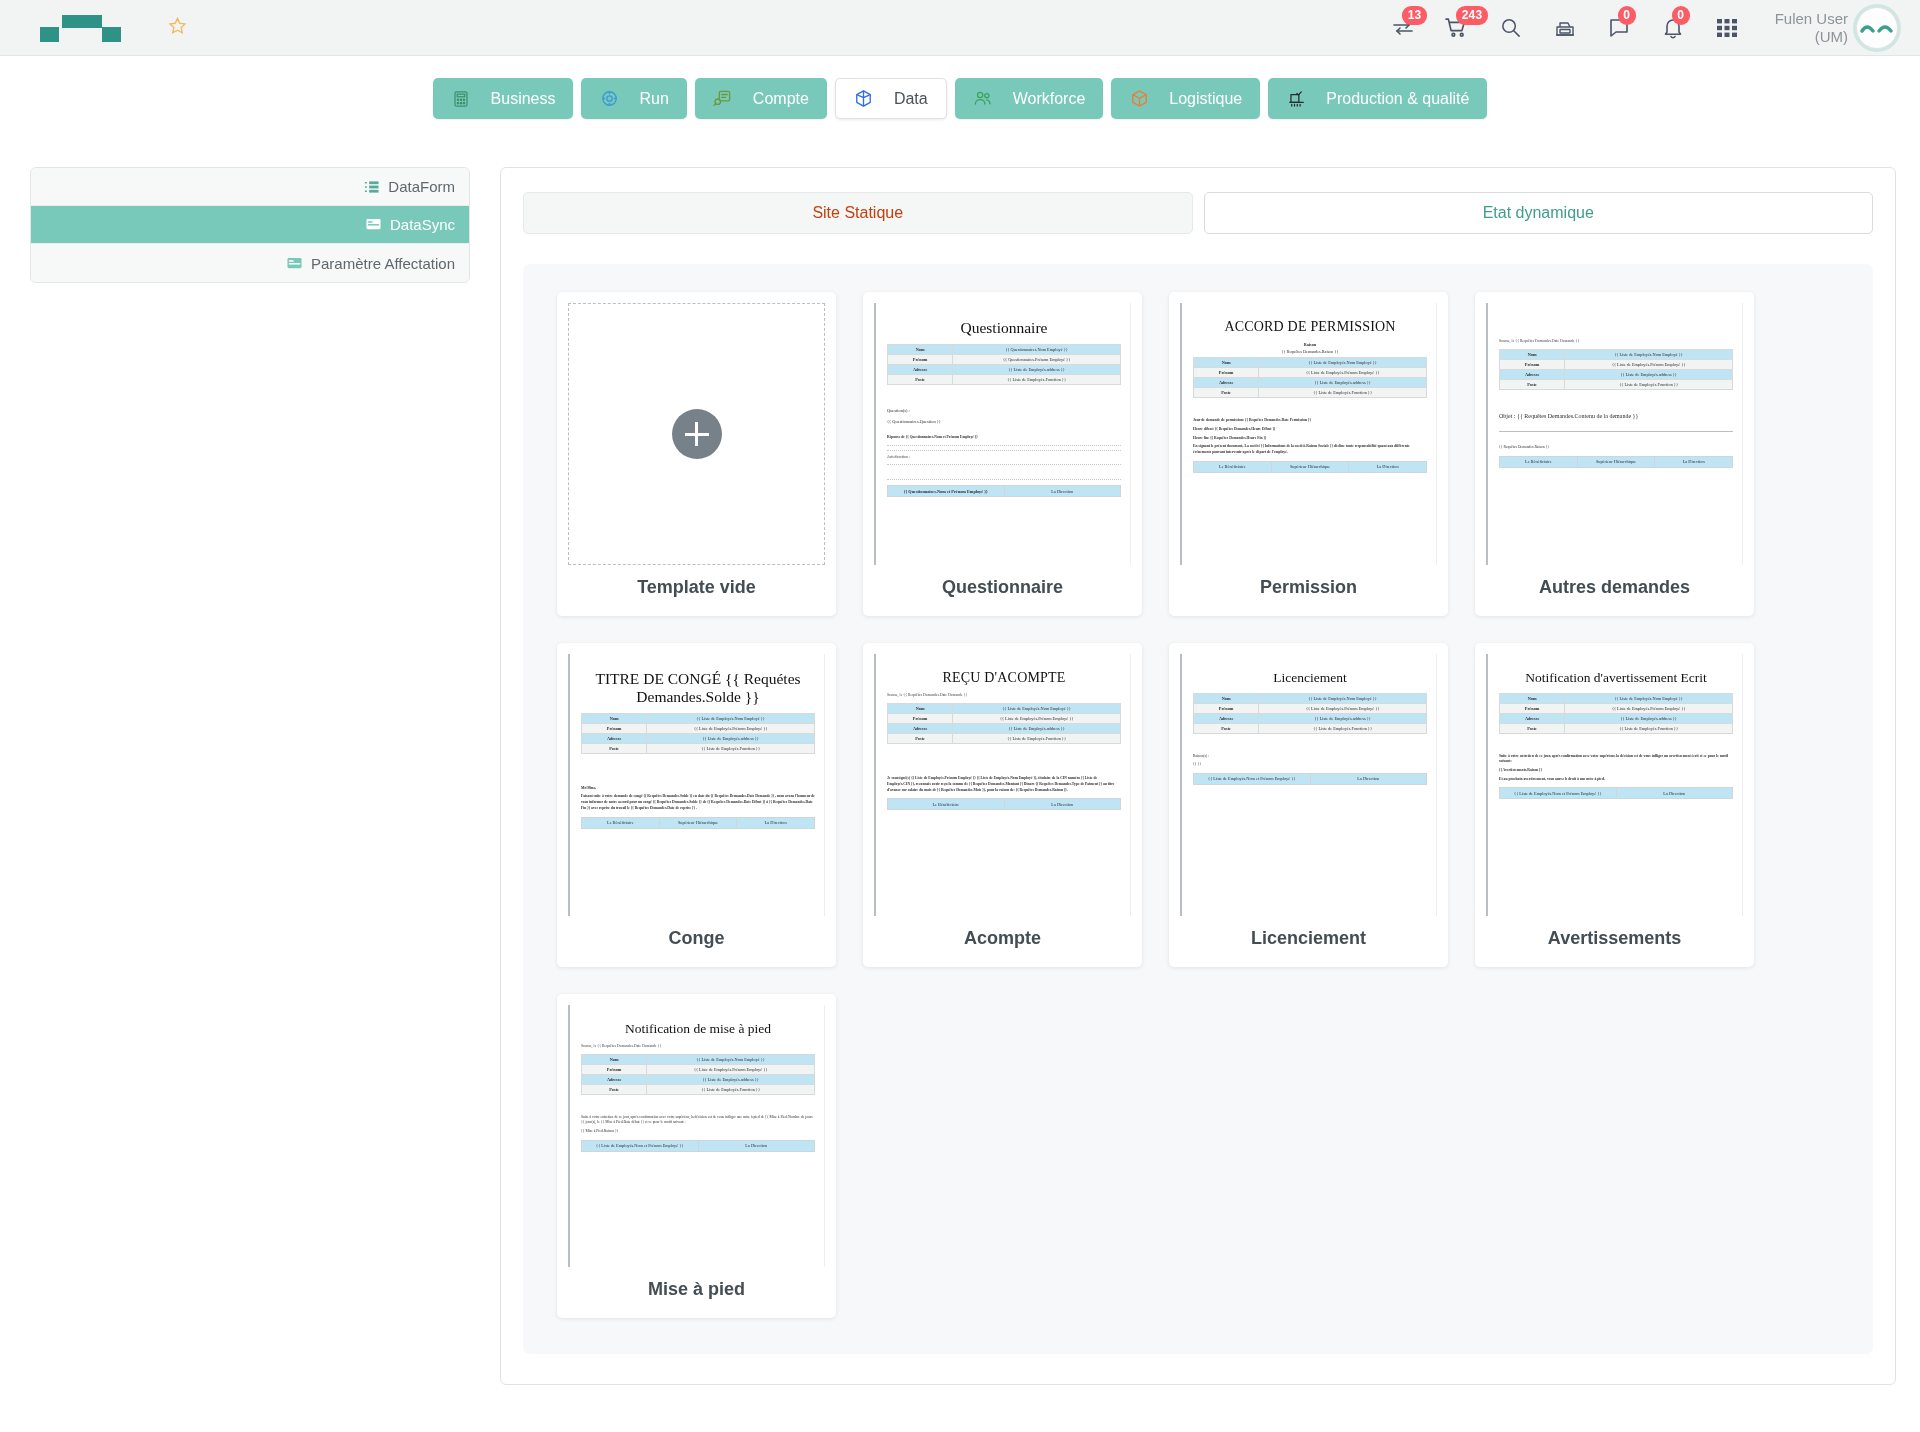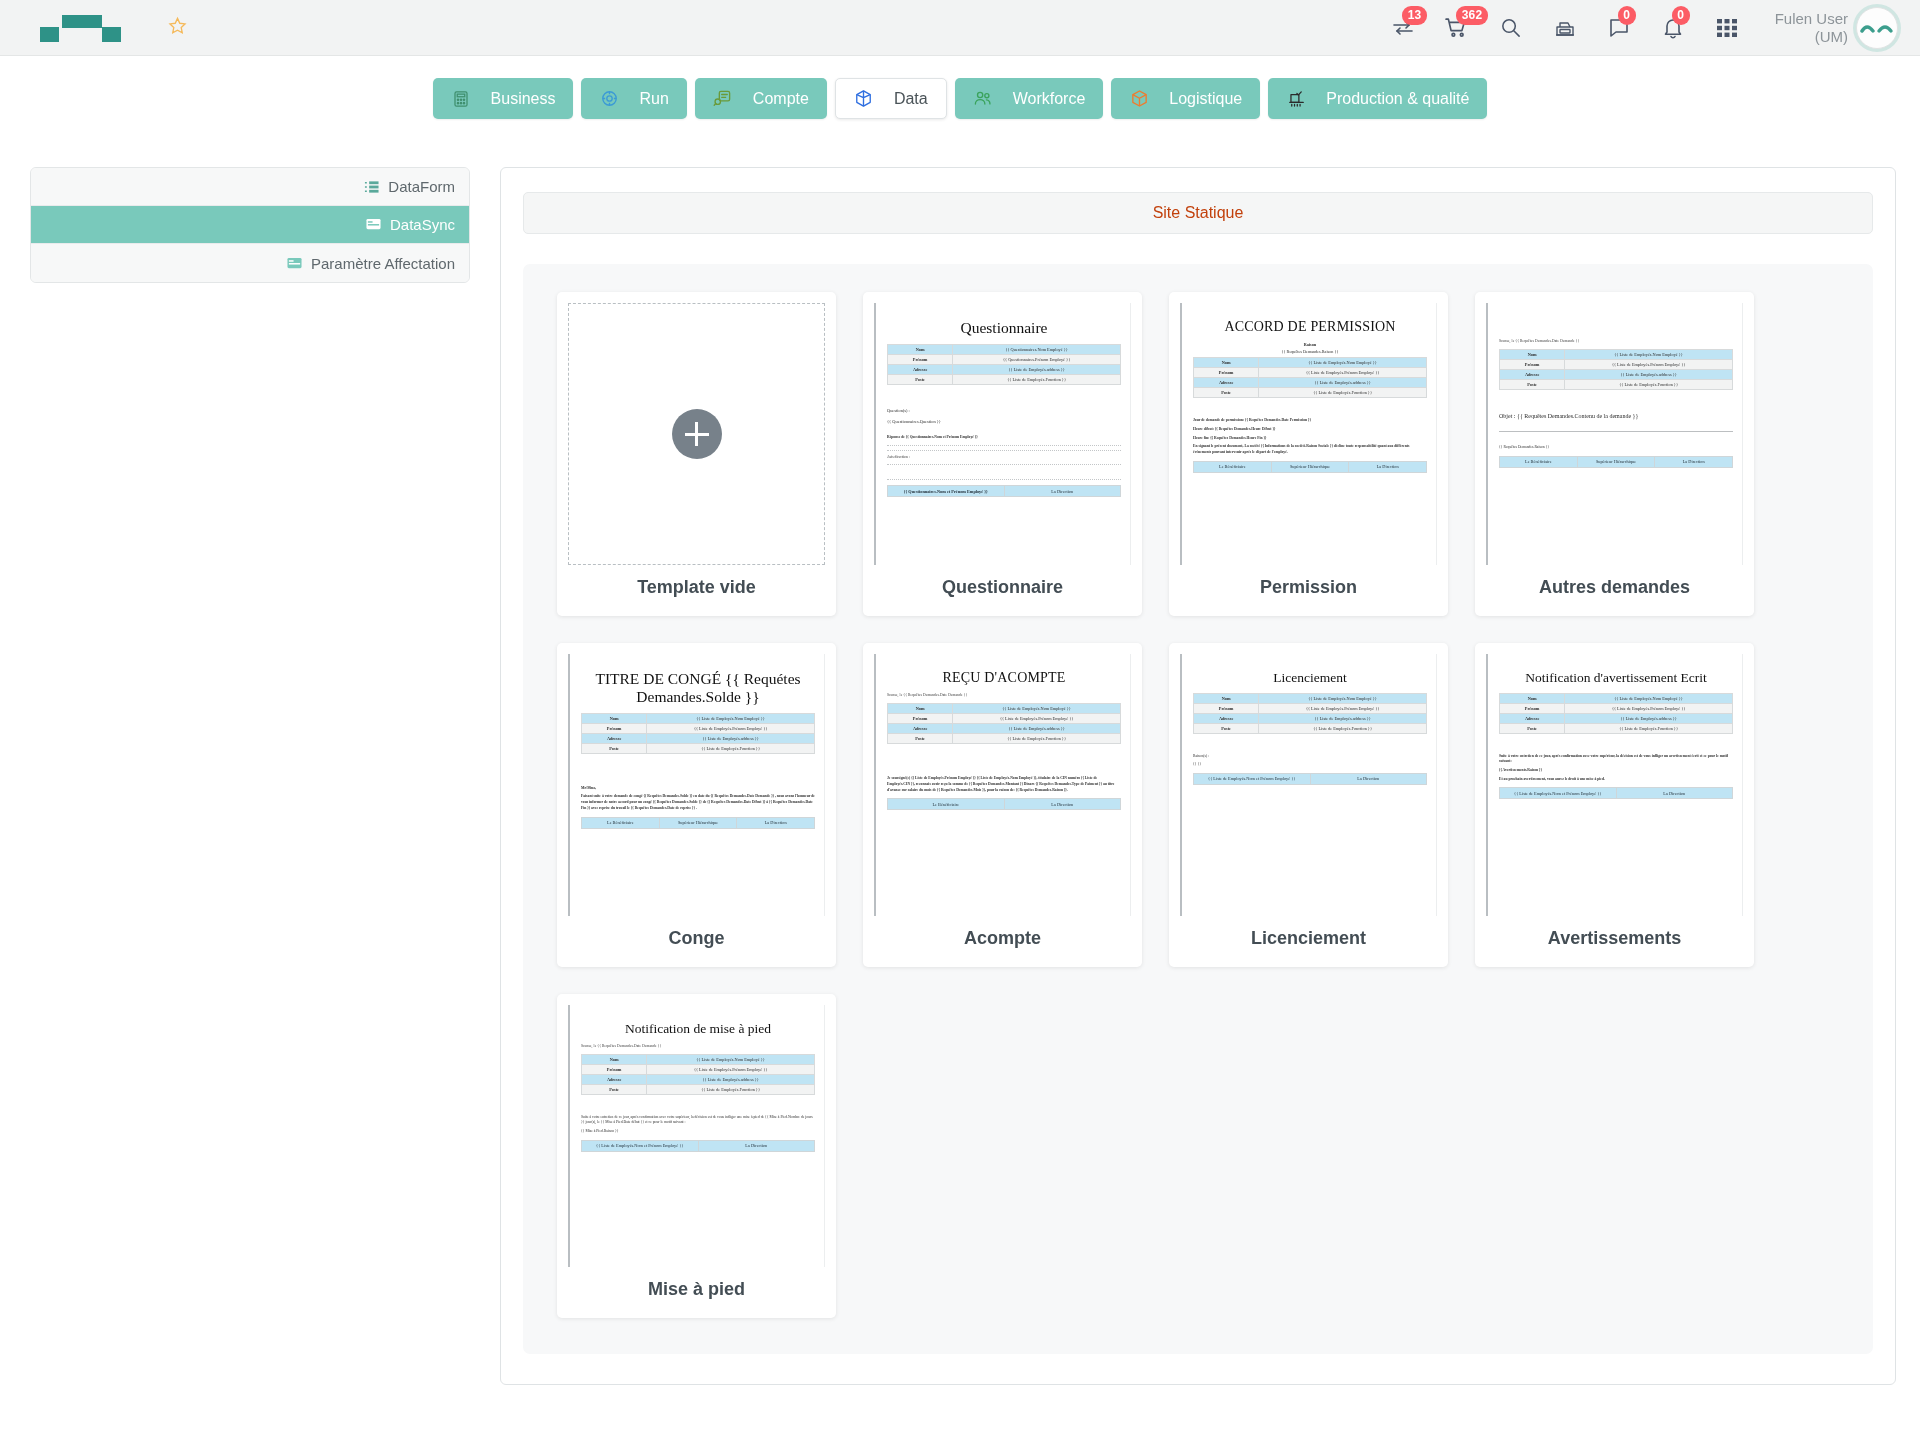--- a/index.html
+++ b/index.html
@@ -350,21 +350,21 @@
       </svg>
       <span class="badge">13</span>
     </div>
 
     <div class="hicon">
       <svg width="25" height="25" viewBox="0 0 24 24" fill="none" stroke="#4a5568" stroke-width="1.6" stroke-linecap="round" stroke-linejoin="round">
         <path d="M2 4h2.2l2.6 11h10.4l2.3-8H6"></path>
         <circle cx="9" cy="19" r="1.3"></circle>
           <circle cx="17" cy="19" r="1.3"></circle>
       </svg>
-      <span class="badge">362</span>
+      <span class="badge">243</span>
     </div>
 
     <div class="hicon">
       <svg width="23" height="23" viewBox="0 0 24 24" fill="none" stroke="#4a5568" stroke-width="1.6" stroke-linecap="round">
         <circle cx="10.5" cy="10.5" r="6.5"></circle>
           <path d="M15.4 15.4L21 21"></path>
       </svg>
     </div>
 
     <div class="hicon">
@@ -541,20 +541,21 @@
         </svg>
       </span>
       <span>Paramètre Affectation</span>
     </div>
   </div>
 
   <div class="content">
 
     <div class="seg-row">
       <div class="seg static">Site Statique</div>
+      <div class="seg dynamic">Etat dynamique</div>
     </div>
 
     <div class="grid-panel">
 
       <div class="card">
         <div class="blank-preview">
           <div class="plus-circle"></div>
         </div>
         <div class="card-label">Template vide</div>
       </div>

